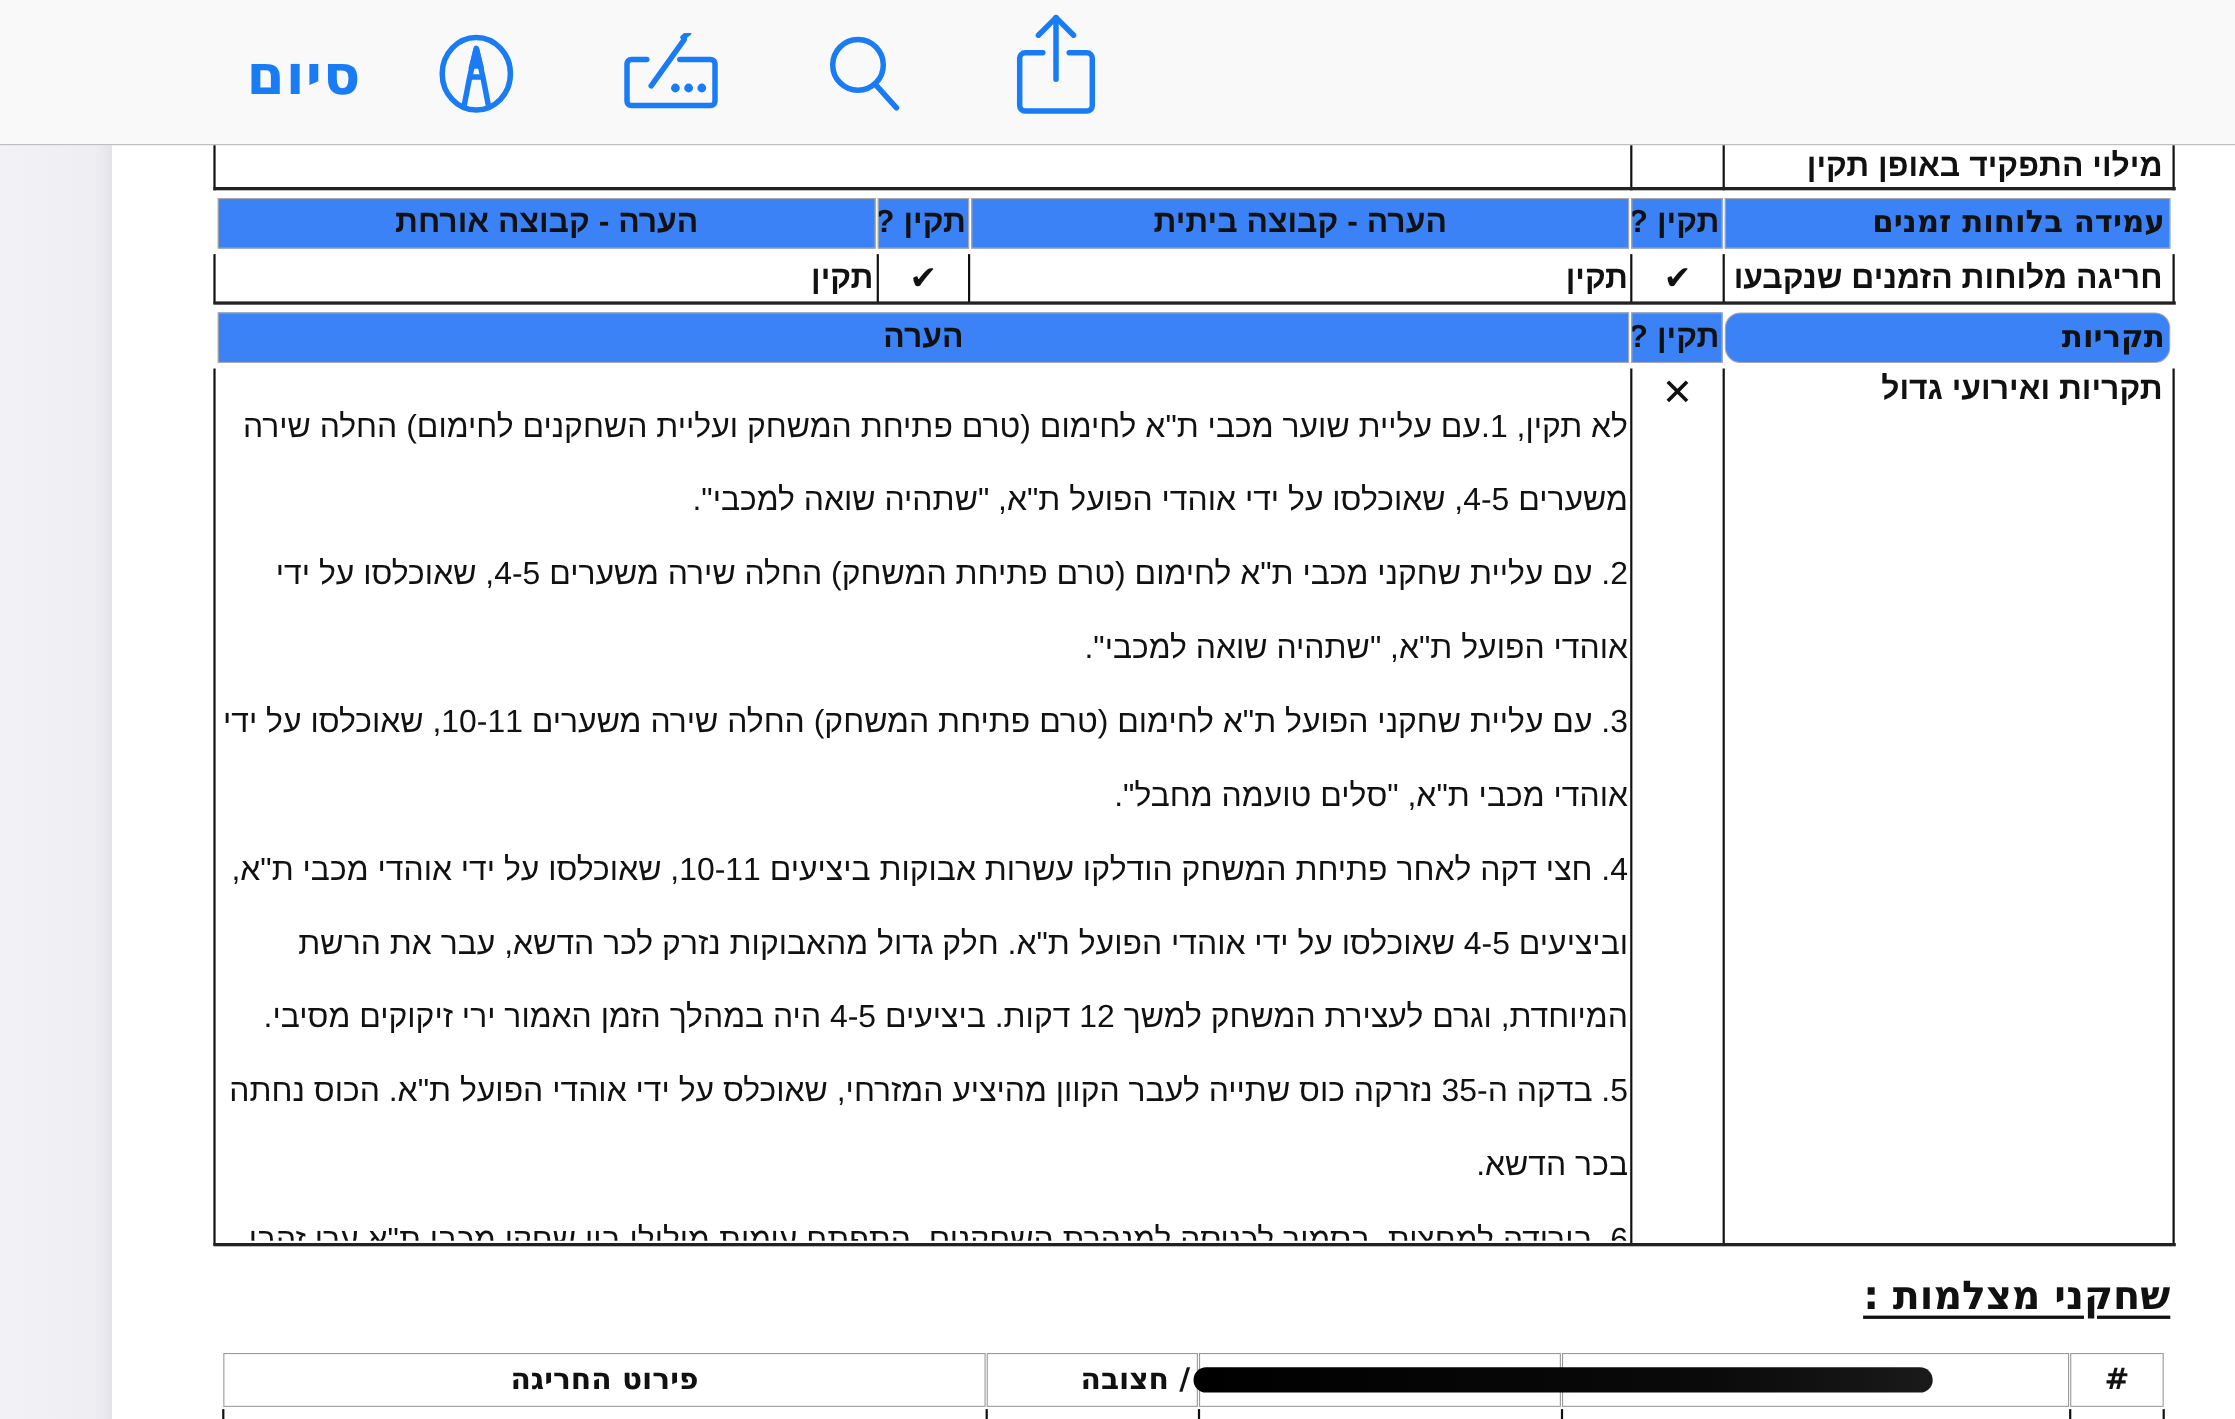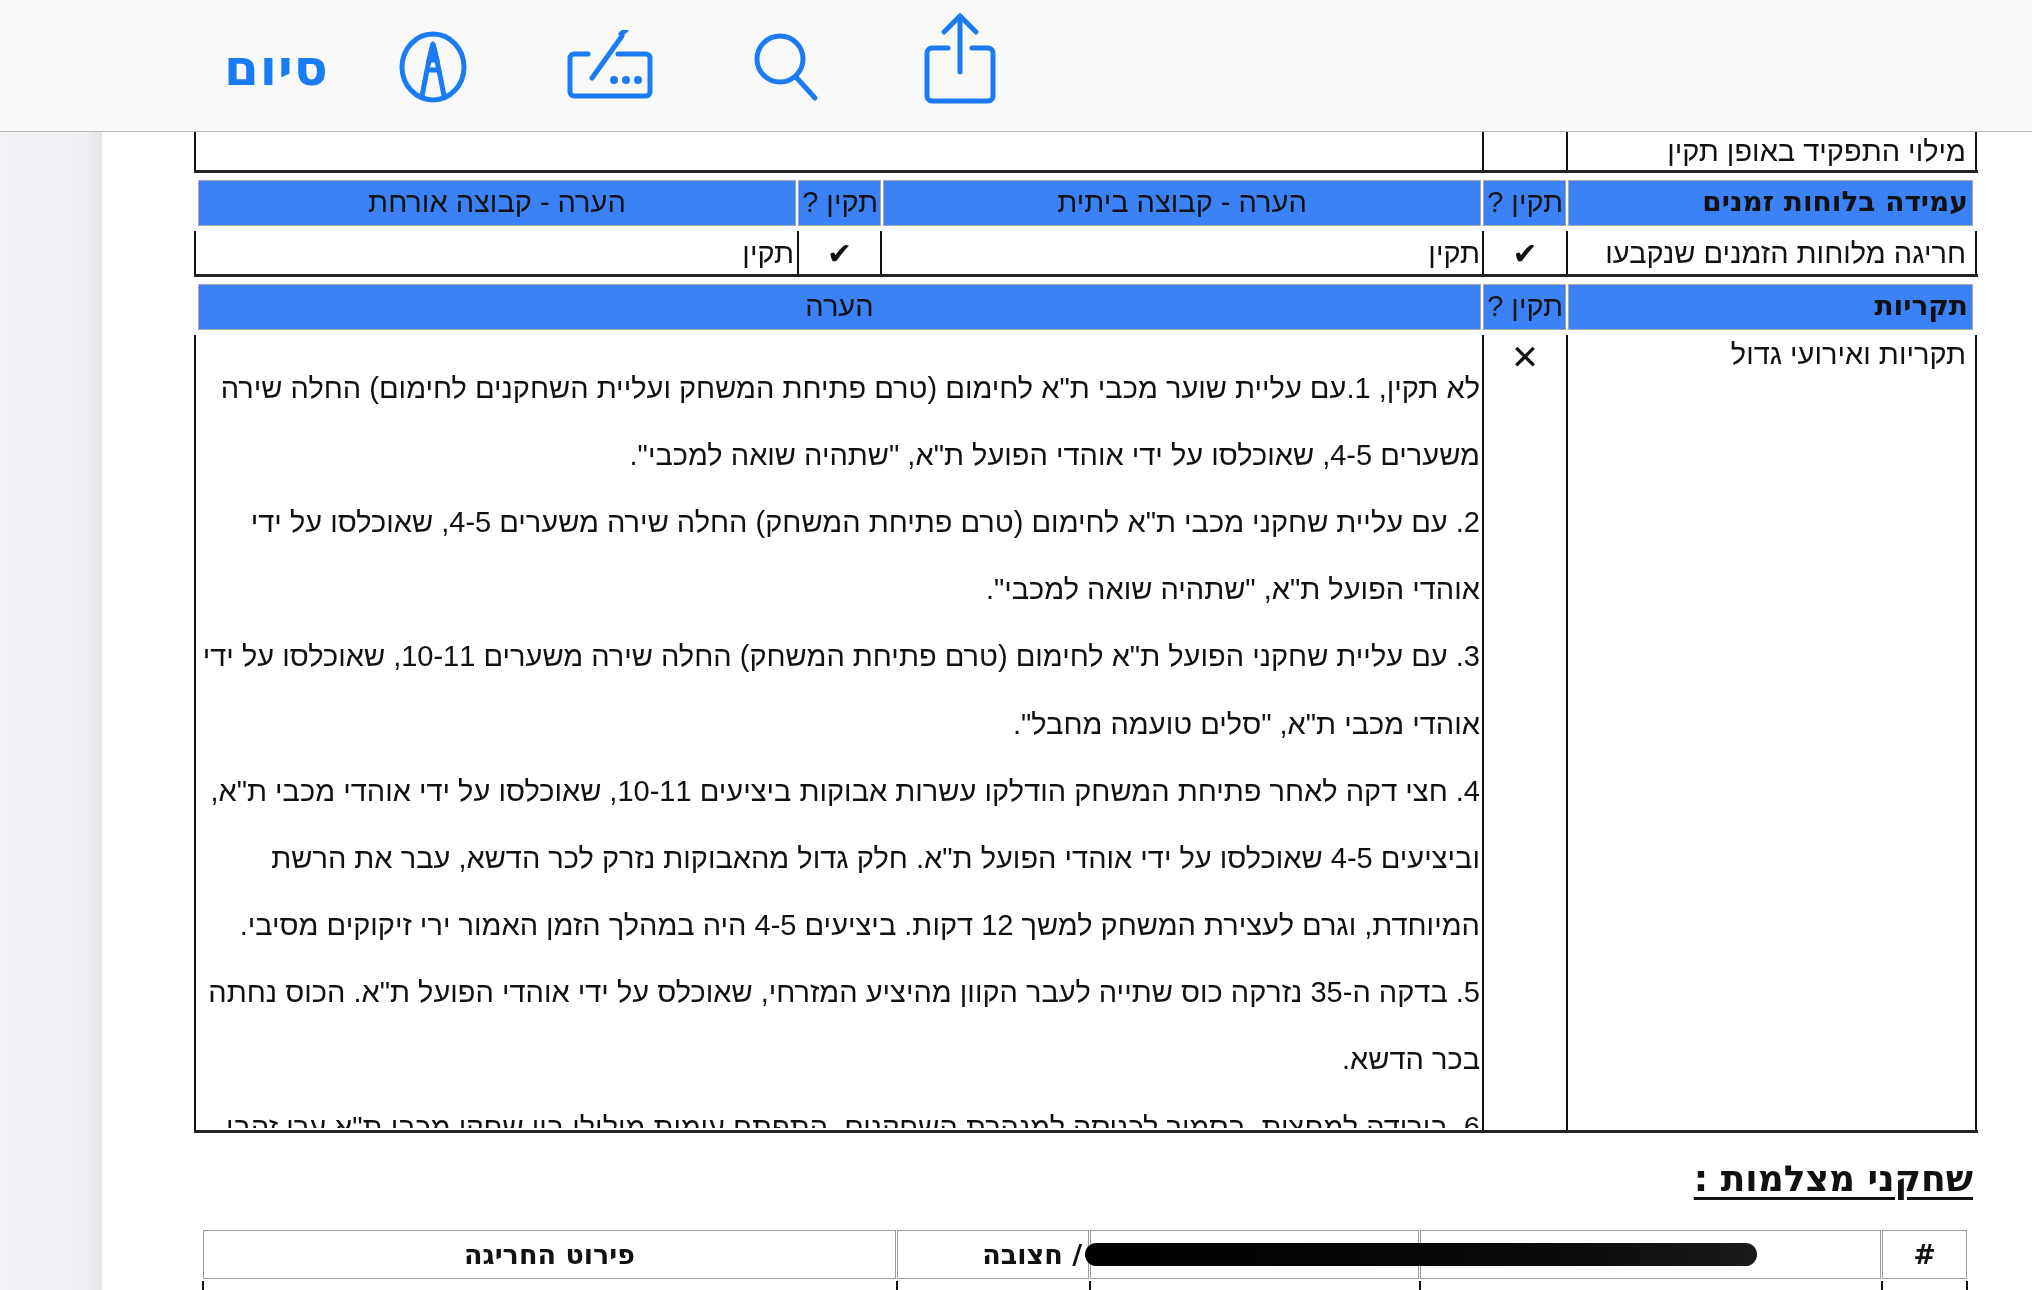--- a/index.html
+++ b/index.html
@@ -27,21 +27,21 @@
   .tb-markup { left: 398px; top: 30px; width: 70px; height: 74px; }
   .tb-sign { left: 566px; top: 30px; width: 88px; height: 70px; }
   .tb-search { left: 752px; top: 30px; width: 70px; height: 72px; }
   .tb-share { left: 922px; top: 12px; width: 76px; height: 94px; }
   .cell { position: absolute; box-sizing: border-box; overflow: hidden; }
   .hdr { background: #3b82f6; border: 1.5px solid #a8a8a8; }
   .vline { position: absolute; width: 2px; background: #111; }
   .hline { position: absolute; height: 3px; background: #222; }
   .txt {
     direction: rtl; font-size: 29px; line-height: 34px; white-space: nowrap;
-    font-family: "Liberation Sans", sans-serif; color: #111;
+    font-family: "Liberation Sans", sans-serif; color: #111; font-weight: bold;
   }
   .txt-right { text-align: right; padding-right: 8px; }
   .txt-center { text-align: center; }
   .bold { font-weight: bold; font-family: "DejaVu Sans", sans-serif; font-size: 28px; margin-left: 32px; }
   .mark { font-size: 30px; text-align: center; font-family: "DejaVu Sans", sans-serif; }
   .incident-text {
     direction: rtl; text-align: right; font-size: 29px; line-height: 33.6px;
     white-space: pre-line; font-family: "Liberation Sans", sans-serif; color: #111;
   }
   .section-title {
@@ -135,21 +135,21 @@
 <div class="cell mark" style="left:1484px; top:236px; width:82px; height:36px;">✔</div>
 <div class="cell txt txt-right" style="left:1568px; top:236px; width:406px; height:36px;">חריגה מלוחות הזמנים שנקבעו</div>
 <div class="hline" style="left:194px; top:274px; width:1784px;"></div>
 
 <div class="cell hdr" style="left:198px; top:284px; width:1283px; height:46px;">
   <div class="txt txt-center" style="line-height:42px;">הערה</div>
 </div>
 <div class="cell hdr" style="left:1483px; top:284px; width:83px; height:46px;">
   <div class="txt" style="line-height:42px; text-align:right; padding-right:2px;">תקין ?</div>
 </div>
-<div class="cell hdr" style="left:1568px; top:284px; width:405px; height:46px;">
+<div class="cell hdr" style="left:1568px; top:284px; width:405px; height:46px;border-radius:14px;">
   <div class="txt txt-right bold" style="line-height:42px; padding-right:4px;">תקריות</div>
 </div>
 
 <div class="vline" style="left:194px; top:335px; height:797px;"></div>
 <div class="vline" style="left:1482px; top:335px; height:797px;"></div>
 <div class="vline" style="left:1566px; top:335px; height:797px;"></div>
 <div class="vline" style="left:1975px; top:335px; height:797px;"></div>
 <div class="cell txt txt-right" style="left:1568px; top:337px; width:406px; height:36px;">תקריות ואירועי גדול</div>
 <div class="cell mark" style="left:1484px; top:337px; width:82px; height:38px; font-size:34px; font-weight:bold;">✕</div>
 <div class="cell incident-text" style="left:198px; top:338px; width:1284px; height:790px; padding-right:2px;">

